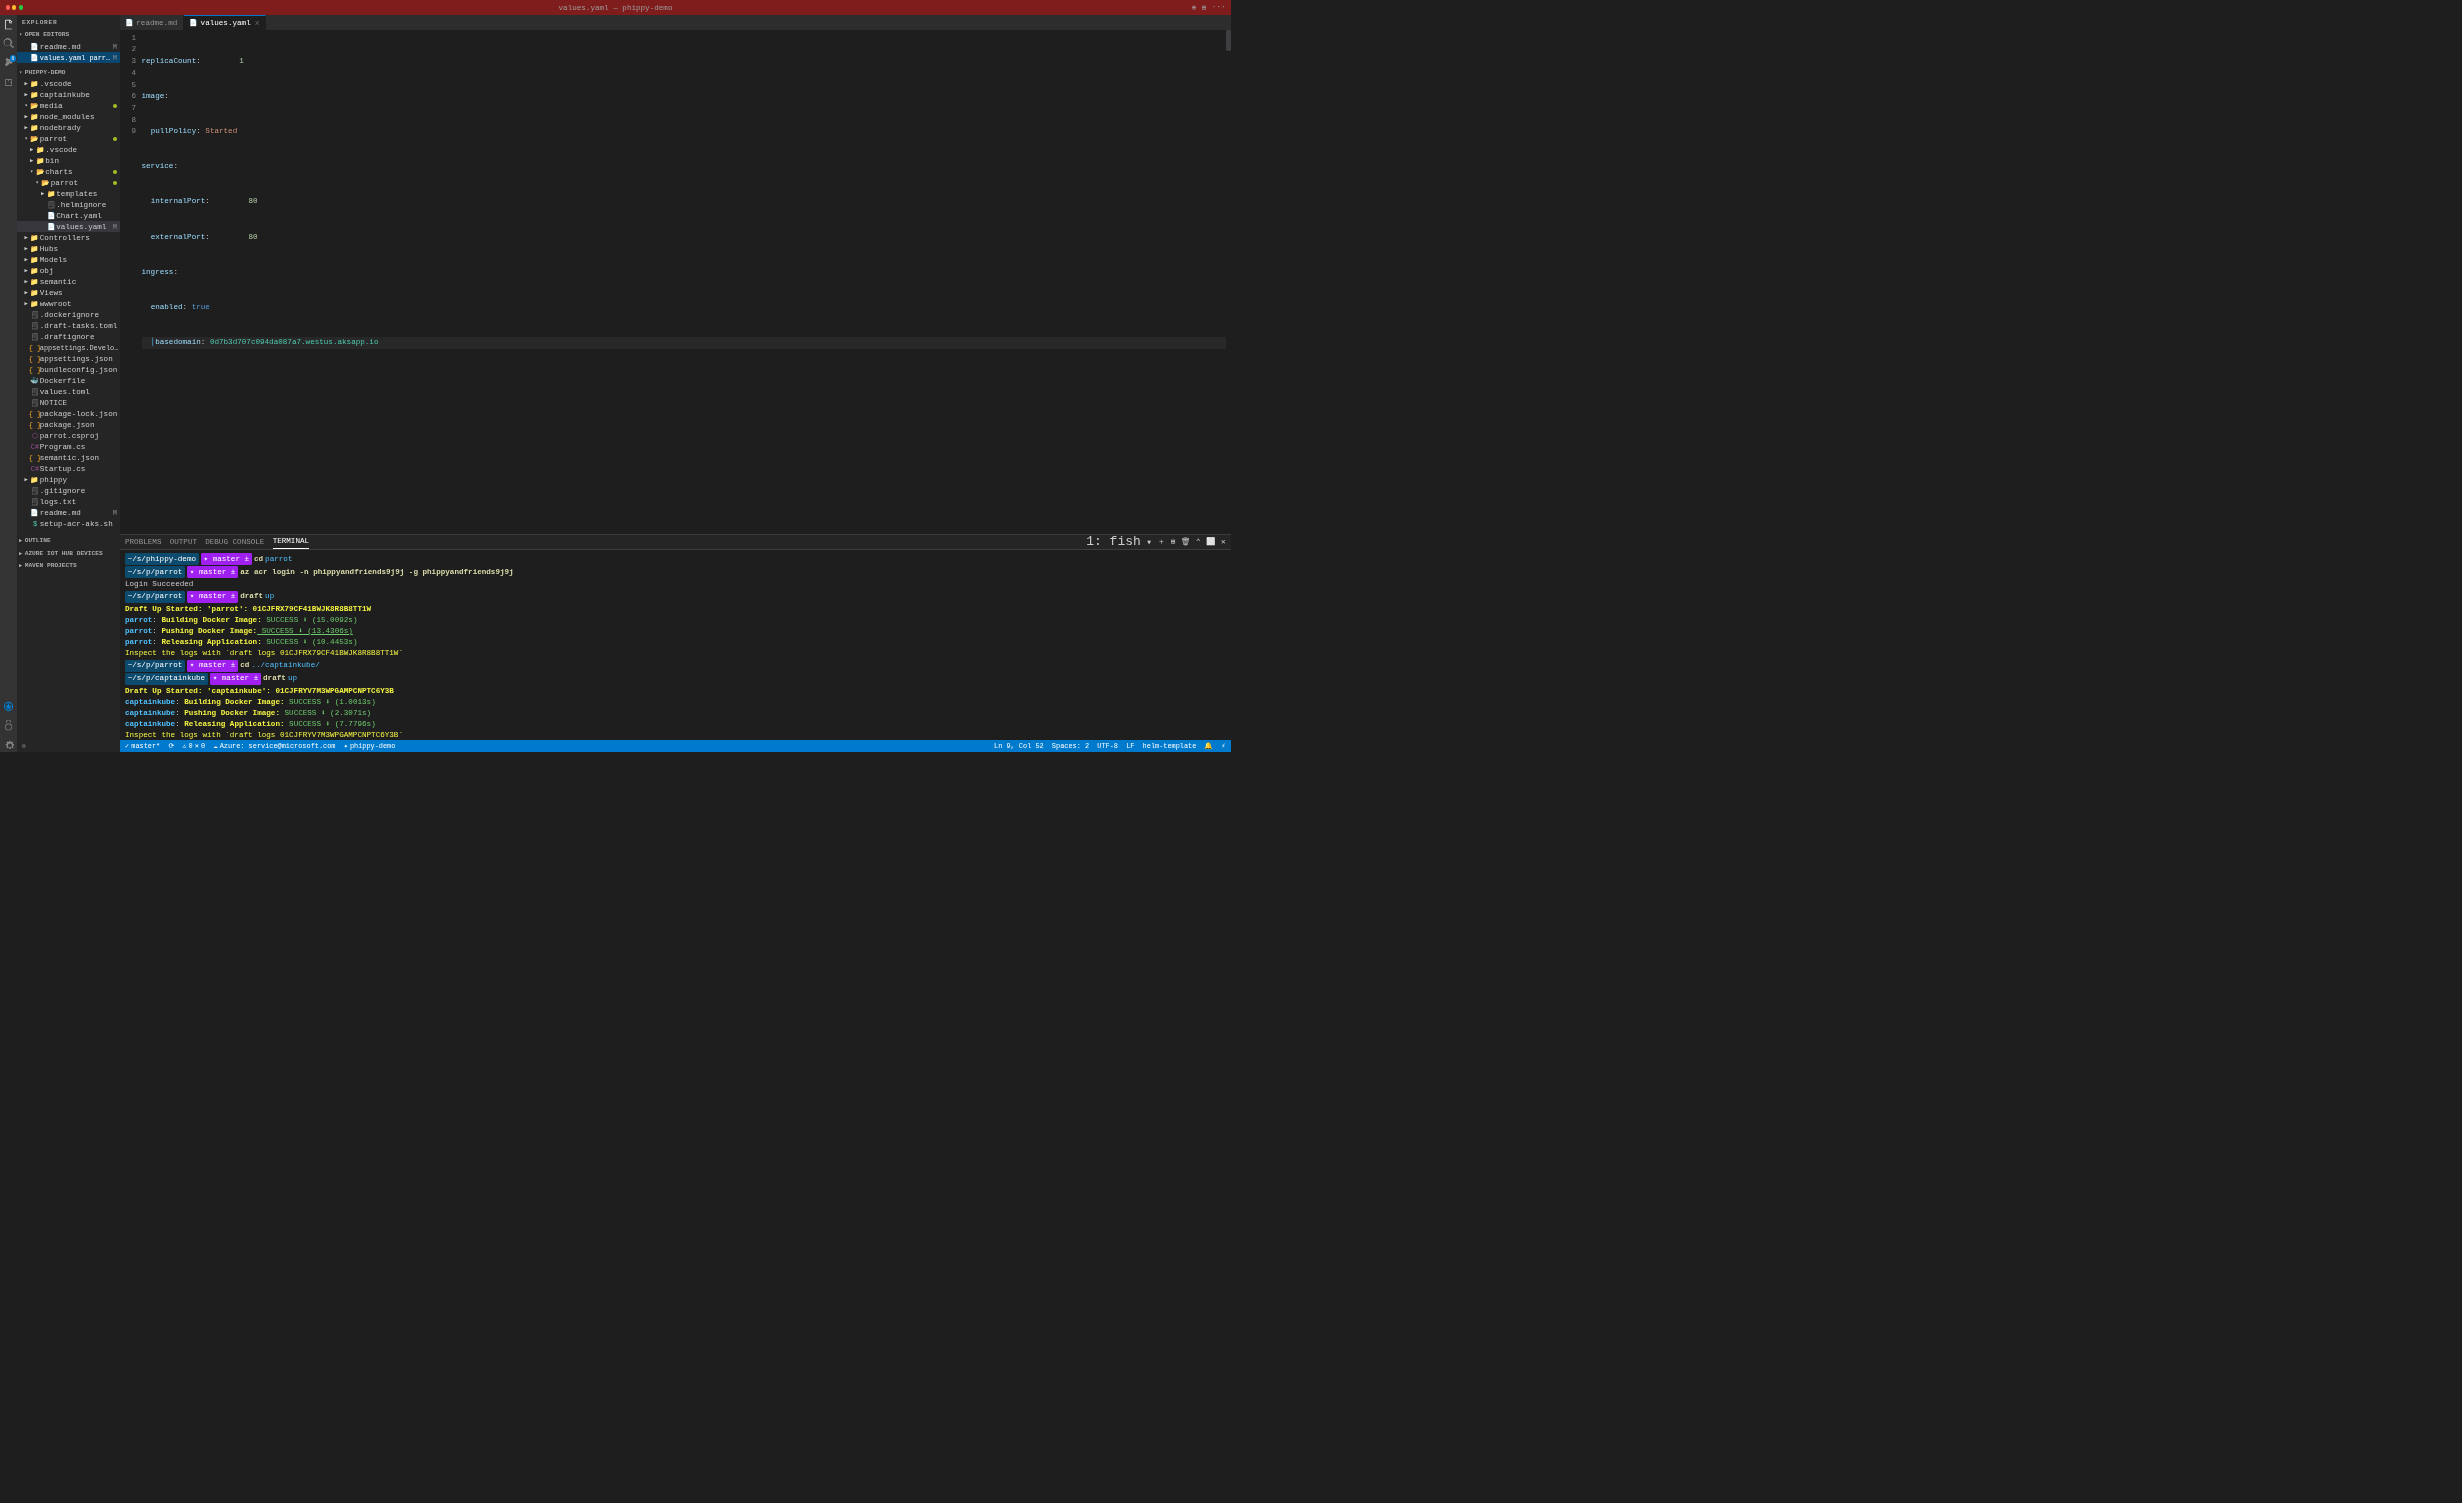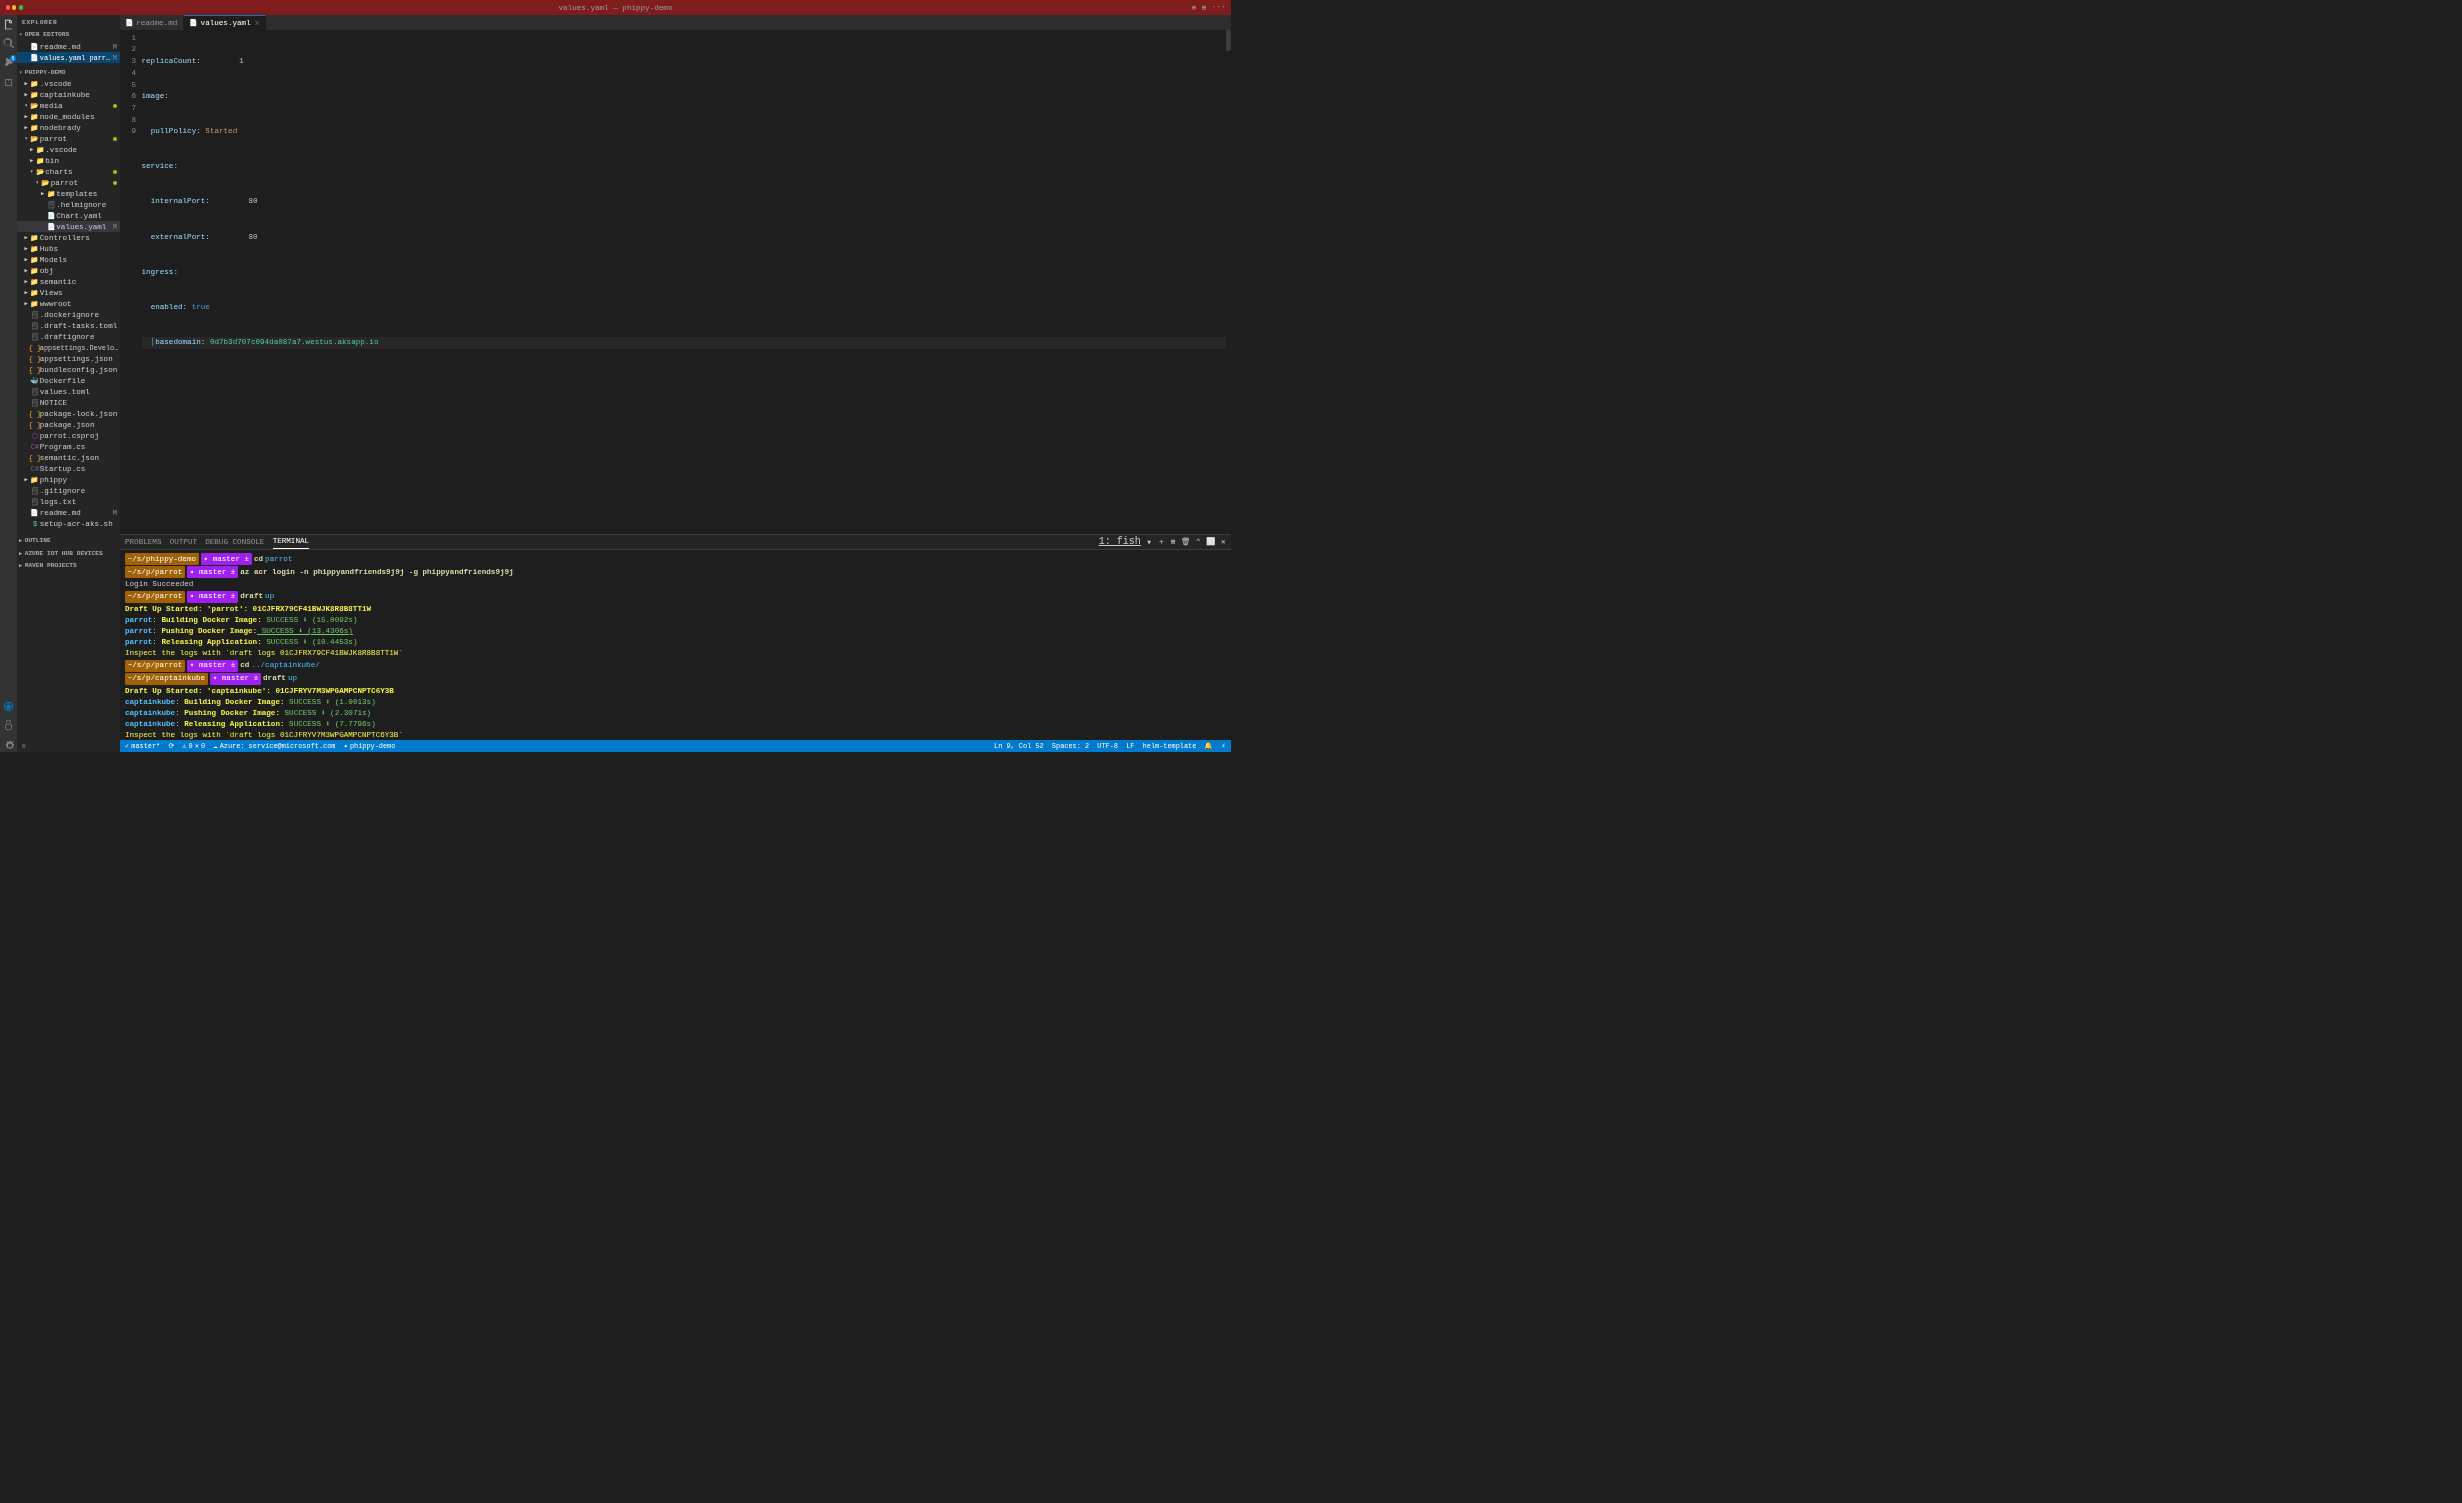--- a/index.html
+++ b/index.html
@@ -273,21 +273,21 @@
     .terminal-content {
       flex: 1;
       overflow-y: auto;
       padding: 2.7px 5.5px;
       font-size: 7.6px;
       line-height: 11px;
     }
     .terminal-content::-webkit-scrollbar { width: 2.1px; }
     .terminal-content::-webkit-scrollbar-thumb { background: #555; }
     
-    .t-prompt-dir { background: #a16207; color: #ffffff; padding: 0.7px 2.7px; border-radius: 1.4px; text-align: right; }
+    .t-prompt-dir { background: #0c4a6e; color: #ffffff; padding: 0.7px 2.7px; border-radius: 1.4px; text-align: right; }
     .t-prompt-git { background: #a020f0; color: #ffffff; padding: 0.7px 2.7px; border-radius: 1.4px; }
     .t-cmd { color: #dcdcaa; font-weight: bold; }
     .t-arg { color: #4fc1ff; }
     .prompt-line { display: flex; align-items: center; gap: 2.1px; margin: 0.7px 0; flex-wrap: wrap; }
     
     .status-bar {
       height: 12.4px;
       background: #007acc;
       display: flex;
       align-items: center;
@@ -686,21 +686,21 @@
       </div>
     </div>
 
     <div class="panel-area">
       <div class="panel-tabs">
         <div class="panel-tab">PROBLEMS</div>
         <div class="panel-tab">OUTPUT</div>
         <div class="panel-tab">DEBUG CONSOLE</div>
         <div class="panel-tab active">TERMINAL</div>
         <div class="panel-actions">
-          <span style="font-size:10px; color:#ccc;text-decoration:underline;">1: fish</span>
+          <span style="font-size:13px; color:#ccc;">1: fish</span>
           <span style="color:#ccc; font-size:9.6px;">▾</span>
           <span style="color:#ccc;">＋</span>
           <span style="color:#ccc;">⊞</span>
           <span style="color:#ccc;">🗑</span>
           <span style="color:#ccc;">⌃</span>
           <span style="color:#ccc;">⬜</span>
           <span style="color:#ccc;">✕</span>
         </div>
       </div>
       <div class="terminal-content">

